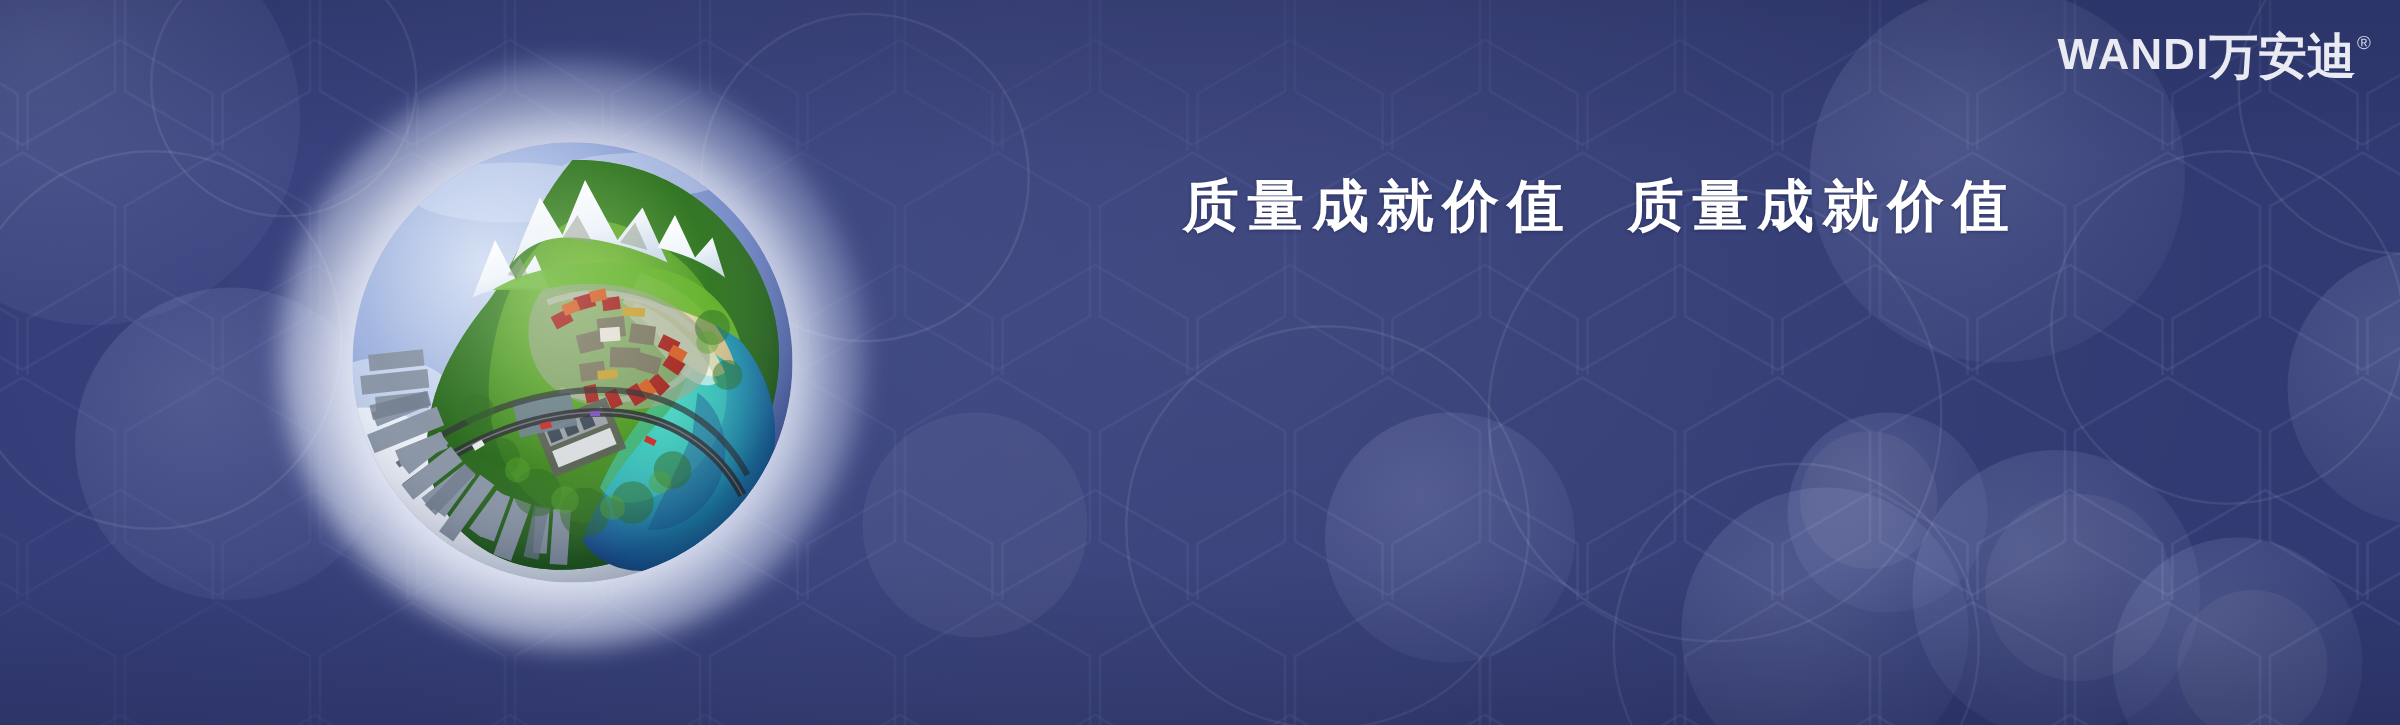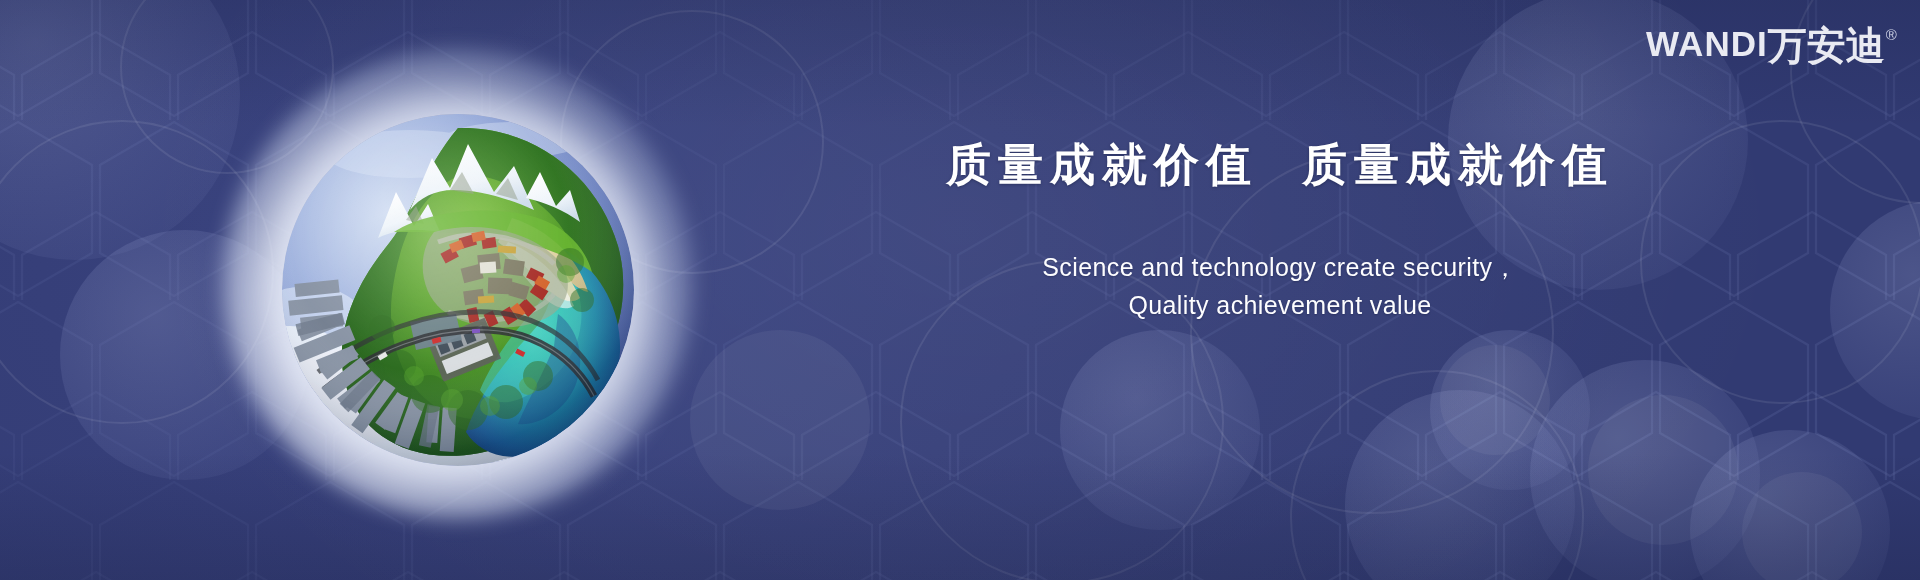--- a/index.html
+++ b/index.html
@@ -486,18 +486,14 @@
   <div class="logo">
     <span class="logo-latin">WANDI</span>
     <span class="logo-cn">万安迪</span>
     <span class="logo-reg">®</span>
   </div>
 
   <div class="headline">
     <span>质量成就价值</span><span class="gap"></span><span>质量成就价值</span>
   </div>
 
-  <div class="subtitle">
-    <span class="line">Science and technology create security，</span>
-    <span class="line">Quality achievement value</span>
-  </div>
 
 </div>
 
 </body></html>

